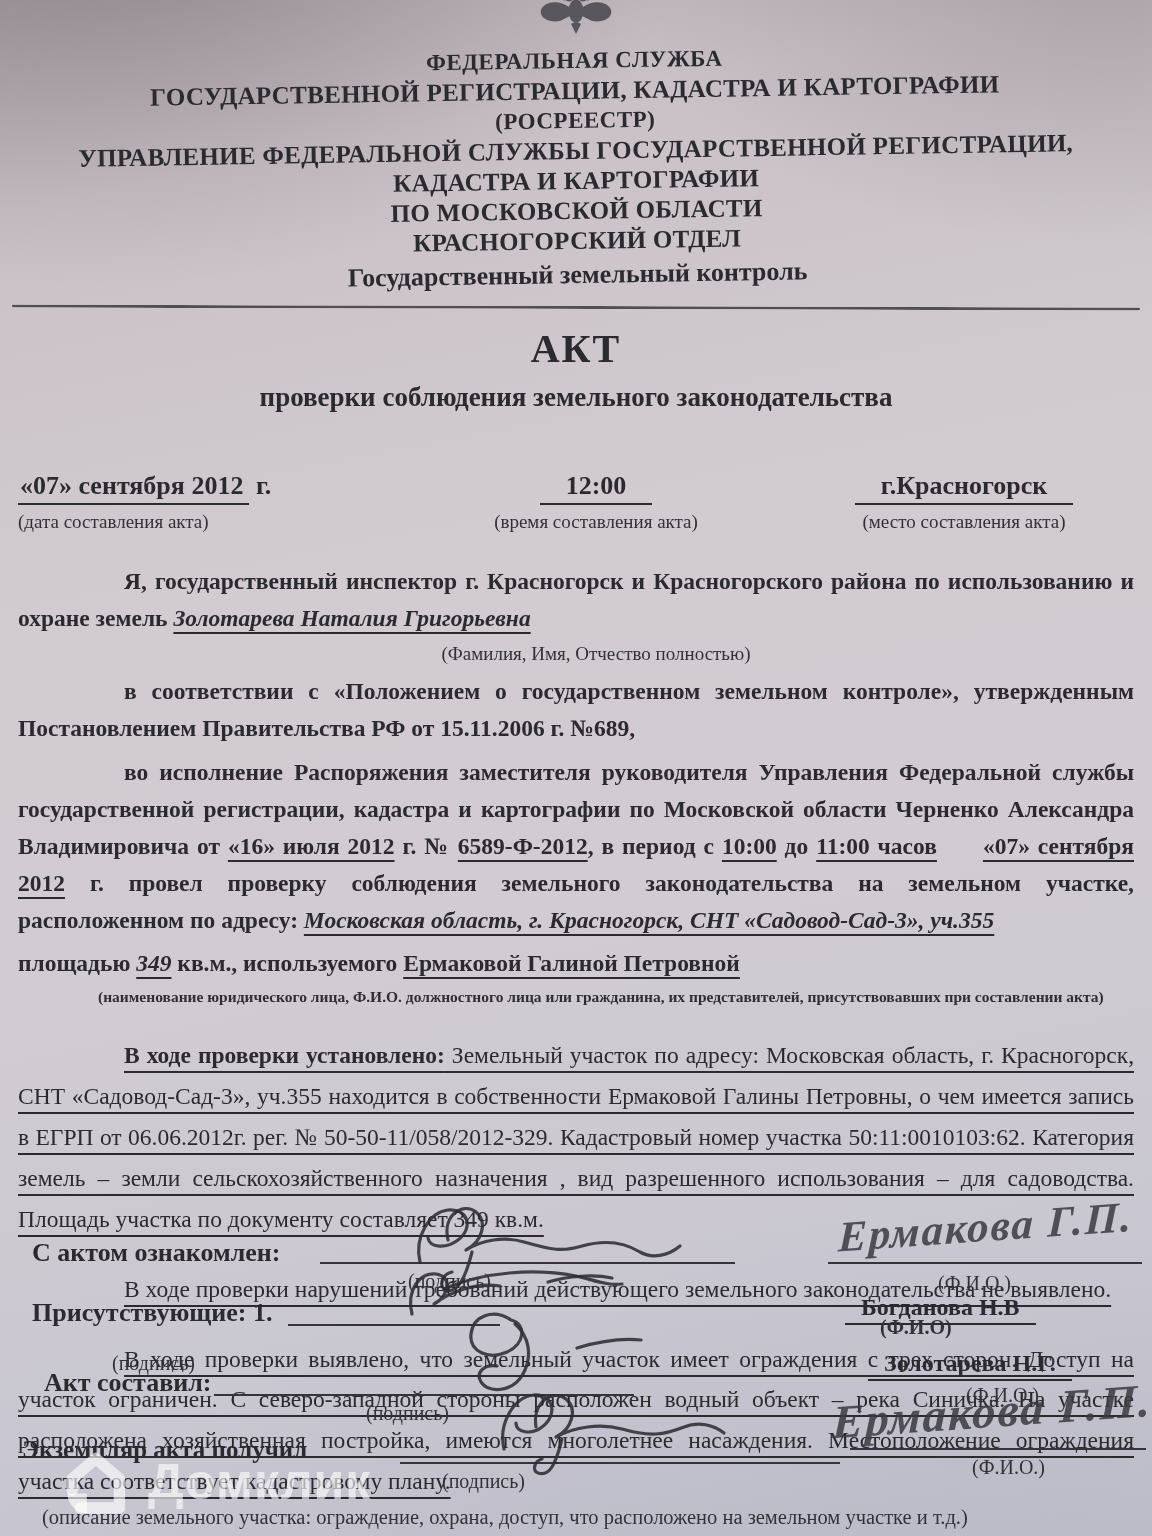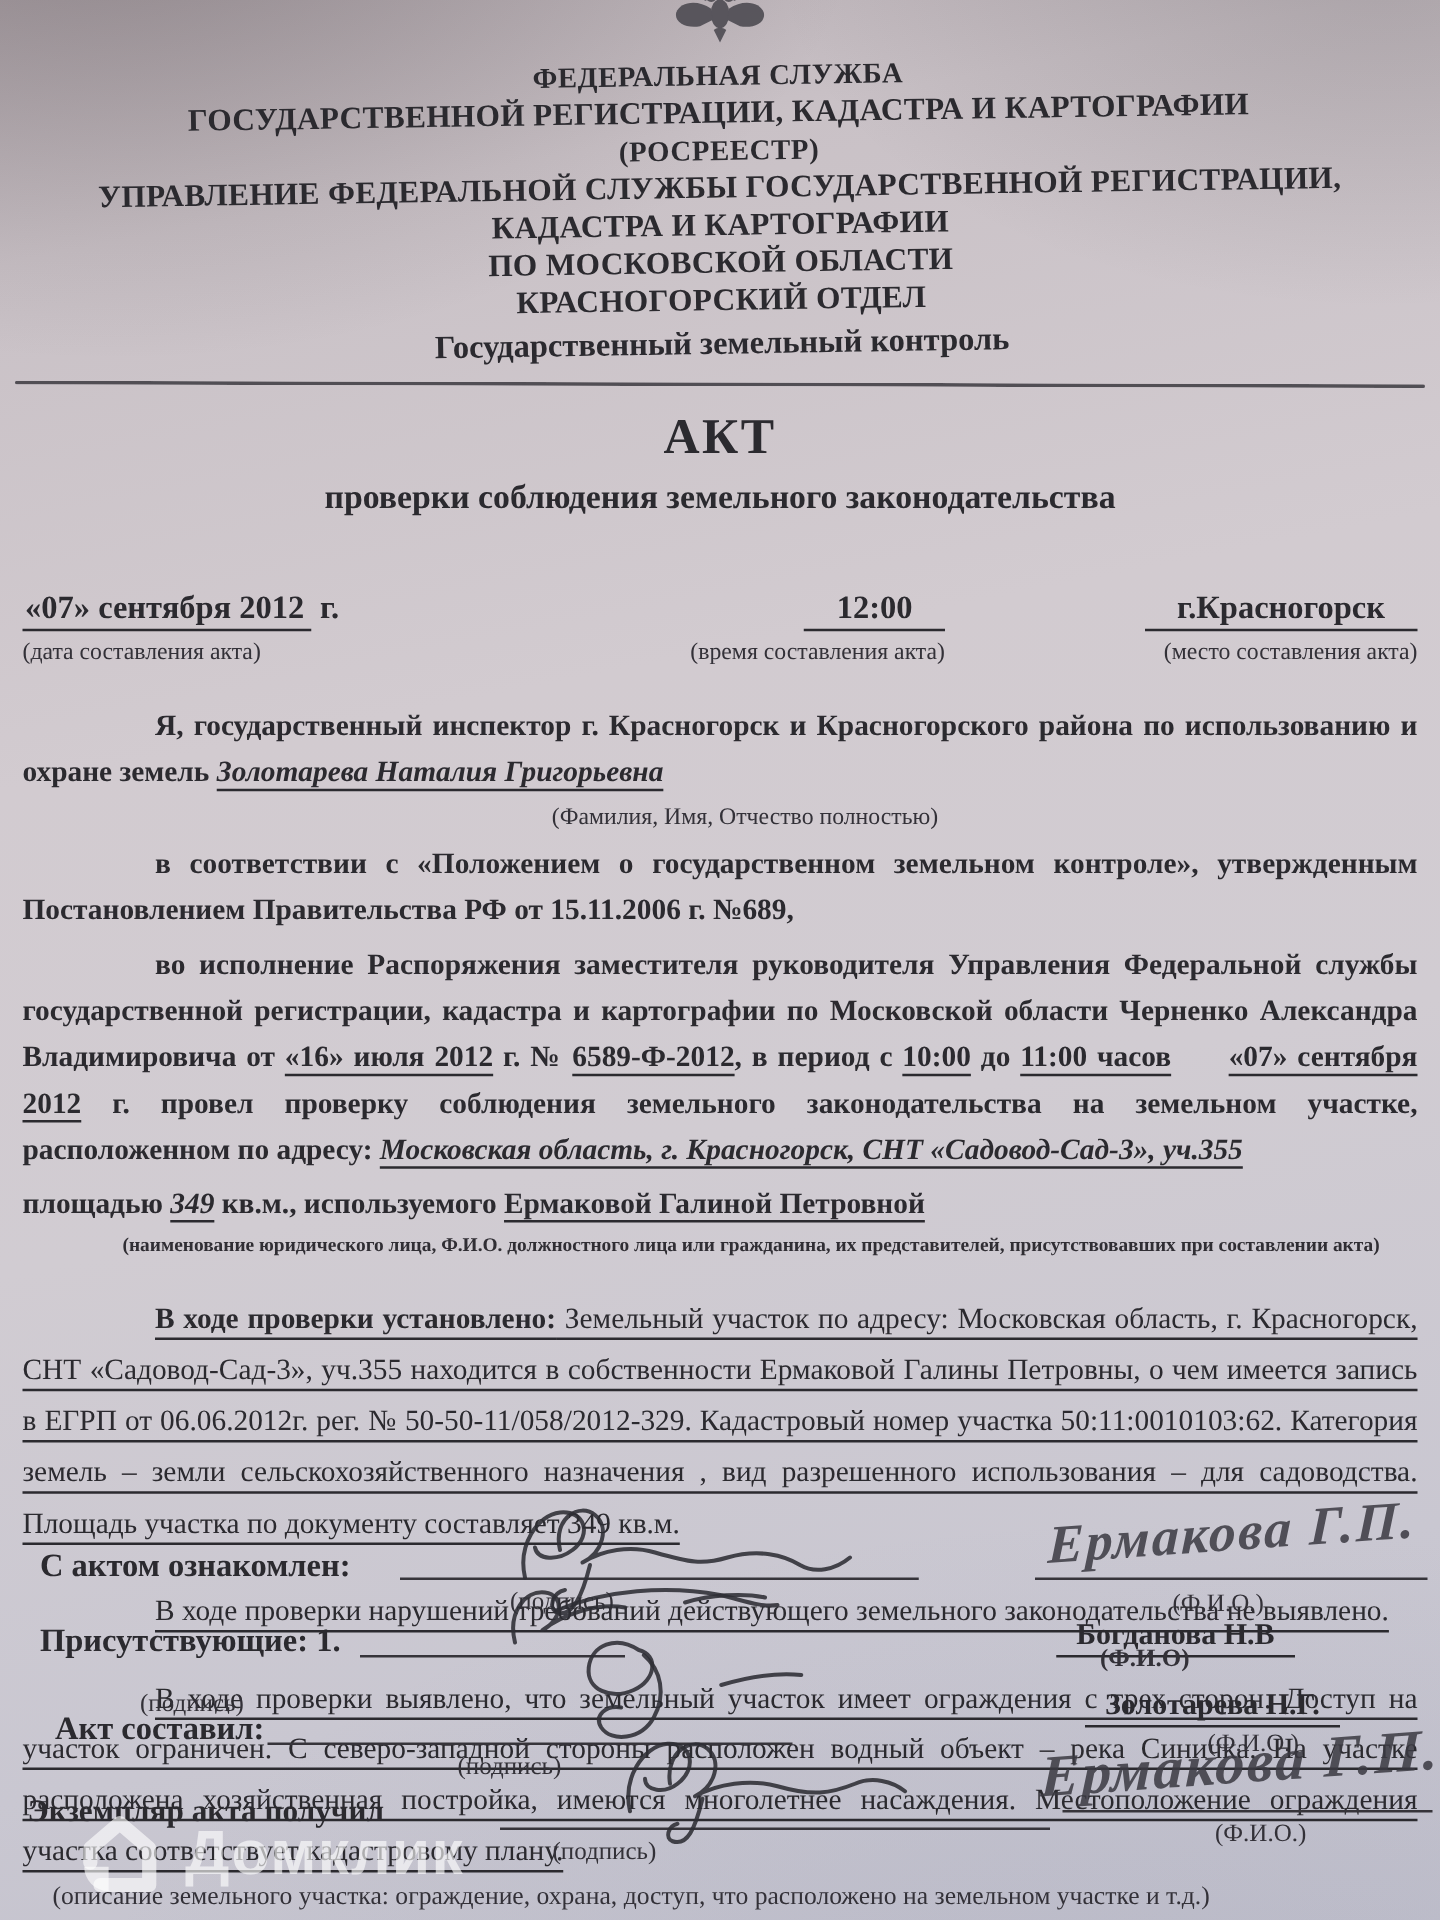--- a/index.html
+++ b/index.html
@@ -22,21 +22,21 @@
   .h-s{font-size:23px;letter-spacing:.5px;}
   .h-m{font-size:25px;letter-spacing:.3px;}
   .h-last{font-size:26px;margin-top:4px;}
 
   .rule{border:none;border-top:3px solid #3c3a40;border-radius:3px;margin:16px -6px 0 -6px;transform:rotate(.15deg);opacity:.85;}
 
   .title{font-size:40px;font-weight:bold;text-align:center;letter-spacing:2px;margin-top:16px;}
   .subtitle{font-size:27px;font-weight:bold;text-align:center;margin-top:10px;}
 
   .meta{display:flex;justify-content:space-between;margin-top:58px;}
-  .meta .col{text-align:right;}
+  .meta .col{text-align:center;}
   .meta .col.c1{text-align:left;width:380px;}
   .meta .col.c2{width:320px;}
   .meta .col.c3{width:340px;}
   .meta .val{font-size:26px;font-weight:bold;}
   .uline{display:inline-block;border-bottom:2px solid #2b2a2f;padding:0 6px 2px 2px;}
   .uline.pad{padding:0 26px 2px 26px;}
   .meta .cap{font-size:19px;margin-top:6px;color:#333138;}
 
   .body{margin-top:30px;font-size:23.5px;}
   .body p{margin:0 0 6px 0;text-align:justify;}

